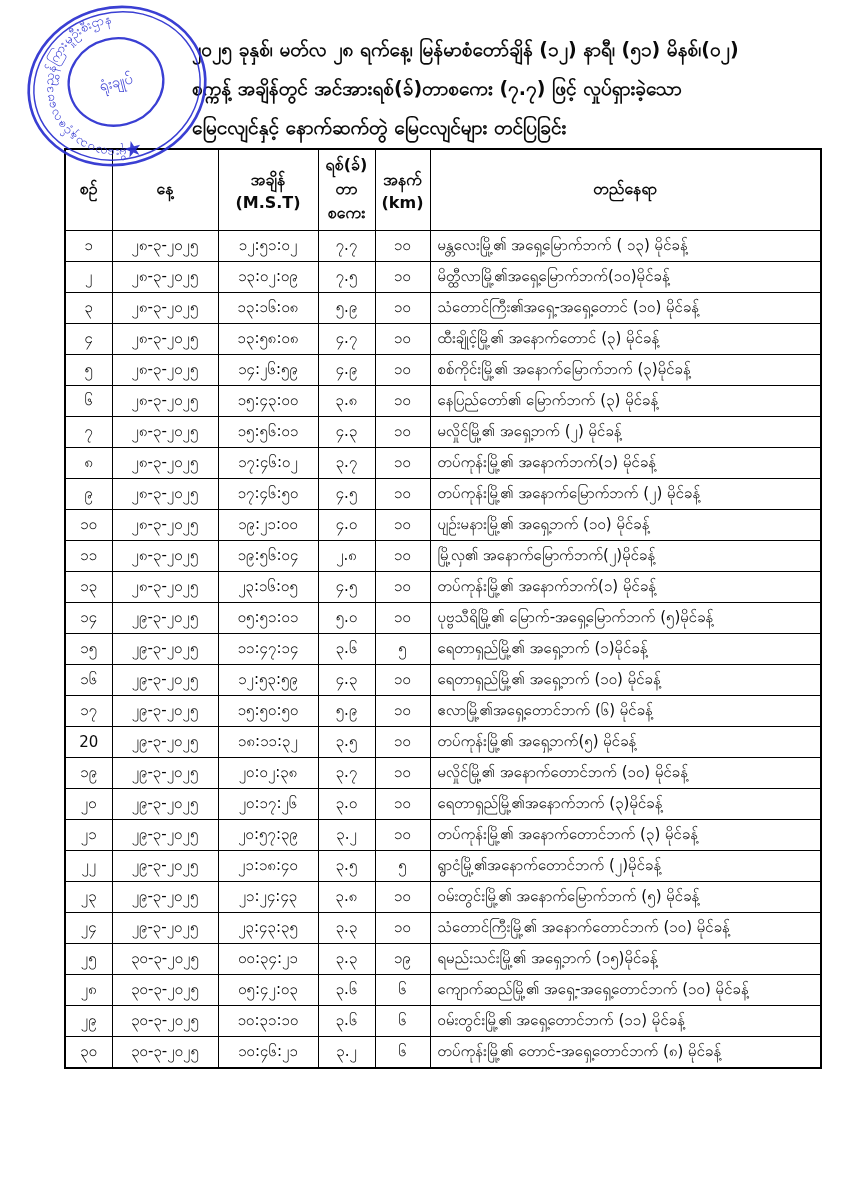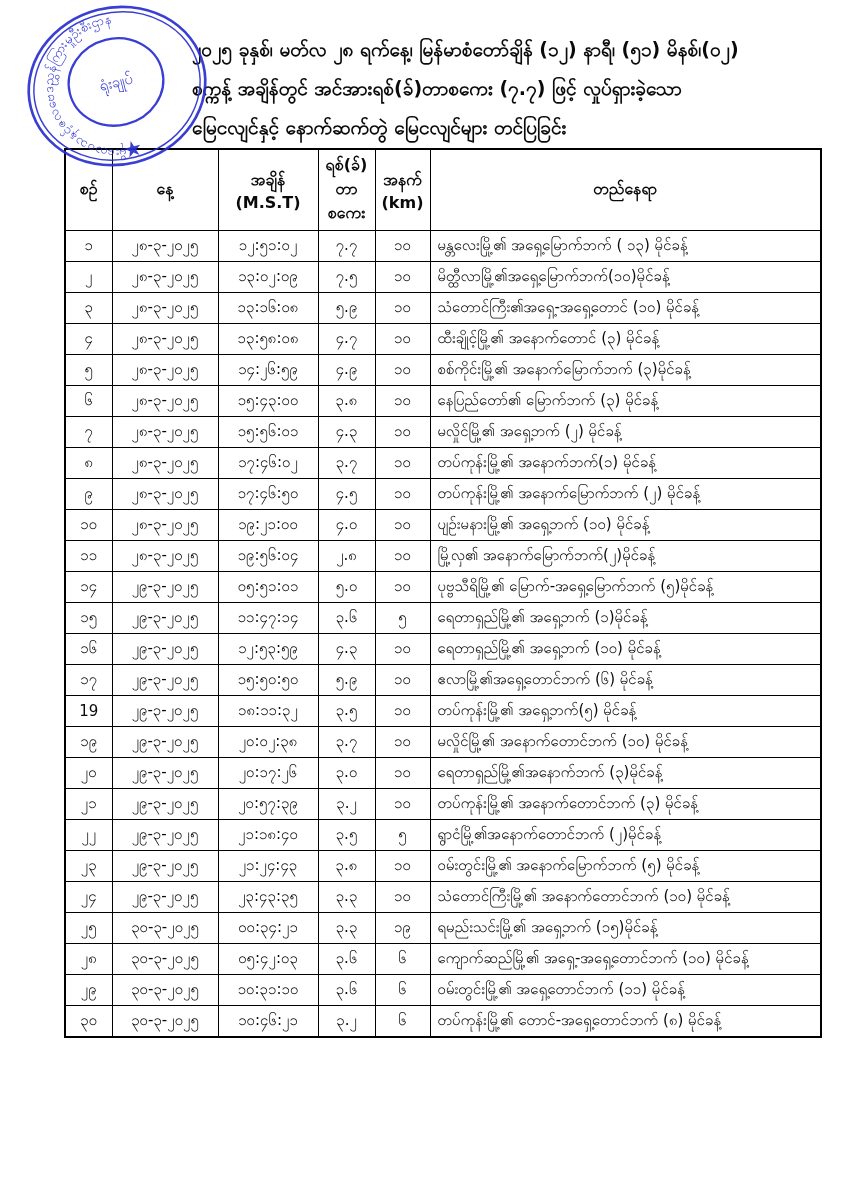--- a/index.html
+++ b/index.html
@@ -181,20 +181,28 @@
         <tr>
           <td>၁၁</td>
           <td>၂၈-၃-၂၀၂၅</td>
           <td>၁၉:၅၆:၀၄</td>
           <td>၂.၈</td>
           <td>၁၀</td>
           <td class="loc">မြို့လှ၏ အနောက်မြောက်ဘက်(၂)မိုင်ခန့်</td>
         </tr>
 
 
+        <tr>
+          <td>၁၃</td>
+          <td>၂၈-၃-၂၀၂၅</td>
+          <td>၂၃:၁၆:၀၅</td>
+          <td>၄.၅</td>
+          <td>၁၀</td>
+          <td class="loc">တပ်ကုန်းမြို့၏ အနောက်ဘက်(၁) မိုင်ခန့်</td>
+        </tr>
 
         <tr>
           <td>၁၄</td>
           <td>၂၉-၃-၂၀၂၅</td>
           <td>၀၅:၅၁:၀၁</td>
           <td>၅.၀</td>
           <td>၁၀</td>
           <td class="loc">ပုဗ္ဗသီရိမြို့၏ မြောက်-အရှေ့မြောက်ဘက် (၅)မိုင်ခန့်</td>
         </tr>
 
@@ -219,21 +227,21 @@
         <tr>
           <td>၁၇</td>
           <td>၂၉-၃-၂၀၂၅</td>
           <td>၁၅:၅၀:၅၀</td>
           <td>၅.၉</td>
           <td>၁၀</td>
           <td class="loc">ဧလာမြို့၏အရှေ့တောင်ဘက် (၆) မိုင်ခန့်</td>
         </tr>
 
         <tr>
-          <td>19</td>
+          <td>20</td>
           <td>၂၉-၃-၂၀၂၅</td>
           <td>၁၈:၁၁:၃၂</td>
           <td>၃.၅</td>
           <td>၁၀</td>
           <td class="loc">တပ်ကုန်းမြို့၏ အရှေ့ဘက်(၅) မိုင်ခန့်</td>
         </tr>
 
         <tr>
           <td>၁၉</td>
           <td>၂၉-၃-၂၀၂၅</td>

